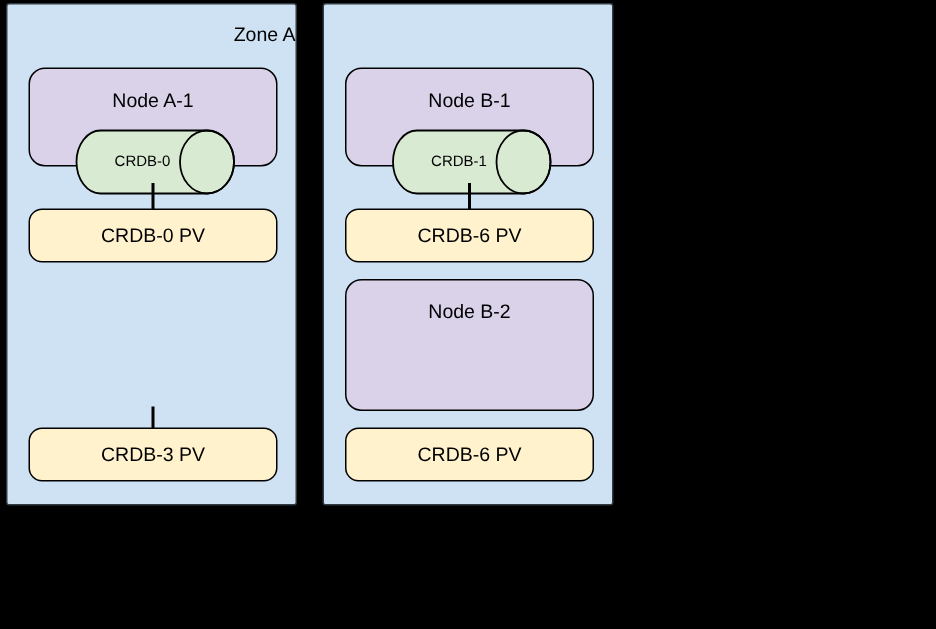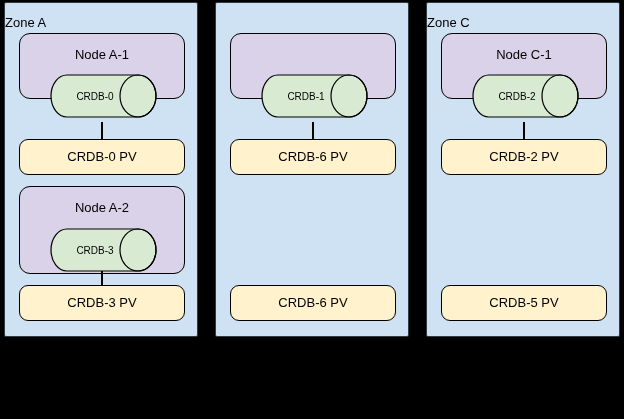--- a/index.html
+++ b/index.html
@@ -7,30 +7,30 @@
     position:relative;width:624px;height:419px;background:#000;overflow:hidden;
     font-family:"Liberation Sans",sans-serif;color:#000;
   }
   .zone{
     position:absolute;top:2px;width:194px;height:335px;box-sizing:border-box;
     background:var(--zone-fill,#cfe2f3);
     border:1px solid var(--zone-border,#2f3a42);
     border-radius:2px;
   }
   .zone-title{
-    position:absolute;top:12px;left:0;right:0;text-align:left;
+    position:absolute;top:12px;left:0;right:0;text-align:right;
     font-size:13px;line-height:16px;
   }
   .node{
     position:absolute;left:14px;width:166px;box-sizing:border-box;
     background:var(--node-fill,#d9d2e9);
     border:1px solid var(--shape-border,#000);
     border-radius:11px;
   }
-  .node-row1{top:30px;height:66px;padding-left:33px;}
+  .node-row1{top:42px;height:66px;padding-left:33px;}
   .node-row2{top:183px;height:88px;}
   .node-title{
     position:absolute;top:13px;left:0;right:0;text-align:center;
     font-size:13px;line-height:16px;
   }
   .cylinder{
     position:absolute;left:29px;top:40px;width:108px;height:44px;
   }
   .cylinder text{
     font-family:"Liberation Sans",sans-serif;font-size:10px;fill:#000;
@@ -64,57 +64,37 @@
       <div class="node-title">Node A-1</div>
       <svg class="cylinder" viewBox="0 0 108 44">
         <path d="M 89 1 L 18 1 A 16 21 0 0 0 18 43 L 89 43 A 18 21 0 0 0 89 1 Z" fill="#d9ead3" stroke="#000" stroke-width="1.2"></path>
         <ellipse cx="89" cy="22" rx="18" ry="21" fill="none" stroke="#000" stroke-width="1.2"></ellipse>
         <text x="46" y="22" text-anchor="middle" dominant-baseline="central">CRDB-0</text>
       </svg>
     </div>
     <div class="connector conn-row1"></div>
     <div class="pv pv-row1">CRDB-0 PV</div>
 
-    <div class="node node-row2">
-      <div class="node-title">Node A-2</div>
-      <svg class="cylinder" style="top:41px" viewBox="0 0 108 44">
-        <path d="M 89 1 L 18 1 A 16 21 0 0 0 18 43 L 89 43 A 18 21 0 0 0 89 1 Z" fill="#d9ead3" stroke="#000" stroke-width="1.2"></path>
-        <ellipse cx="89" cy="22" rx="18" ry="21" fill="none" stroke="#000" stroke-width="1.2"></ellipse>
-        <text x="46" y="22" text-anchor="middle" dominant-baseline="central">CRDB-3</text>
-      </svg>
-    </div>
     <div class="connector conn-row2"></div>
     <div class="pv pv-row2">CRDB-3 PV</div>
   </div>
 
   <div class="zone" style="left:215px">
 
     <div class="node node-row1">
+      <div class="node-title">Node B-1</div>
       <svg class="cylinder" viewBox="0 0 108 44">
         <path d="M 89 1 L 18 1 A 16 21 0 0 0 18 43 L 89 43 A 18 21 0 0 0 89 1 Z" fill="#d9ead3" stroke="#000" stroke-width="1.2"></path>
         <ellipse cx="89" cy="22" rx="18" ry="21" fill="none" stroke="#000" stroke-width="1.2"></ellipse>
         <text x="46" y="22" text-anchor="middle" dominant-baseline="central">CRDB-1</text>
       </svg>
     </div>
     <div class="connector conn-row1"></div>
     <div class="pv pv-row1">CRDB-6 PV</div>
 
+    <div class="node node-row2">
+      <div class="node-title">Node B-2</div>
+    </div>
     <div class="pv pv-row2">CRDB-6 PV</div>
   </div>
 
-  <div class="zone" style="left:426px">
-    <div class="zone-title">Zone C</div>
-
-    <div class="node node-row1">
-      <div class="node-title">Node C-1</div>
-      <svg class="cylinder" viewBox="0 0 108 44">
-        <path d="M 89 1 L 18 1 A 16 21 0 0 0 18 43 L 89 43 A 18 21 0 0 0 89 1 Z" fill="#d9ead3" stroke="#000" stroke-width="1.2"></path>
-        <ellipse cx="89" cy="22" rx="18" ry="21" fill="none" stroke="#000" stroke-width="1.2"></ellipse>
-        <text x="46" y="22" text-anchor="middle" dominant-baseline="central">CRDB-2</text>
-      </svg>
-    </div>
-    <div class="connector conn-row1"></div>
-    <div class="pv pv-row1">CRDB-2 PV</div>
-
-    <div class="pv pv-row2">CRDB-5 PV</div>
-  </div>
 
 </div>
 
 </body></html>

